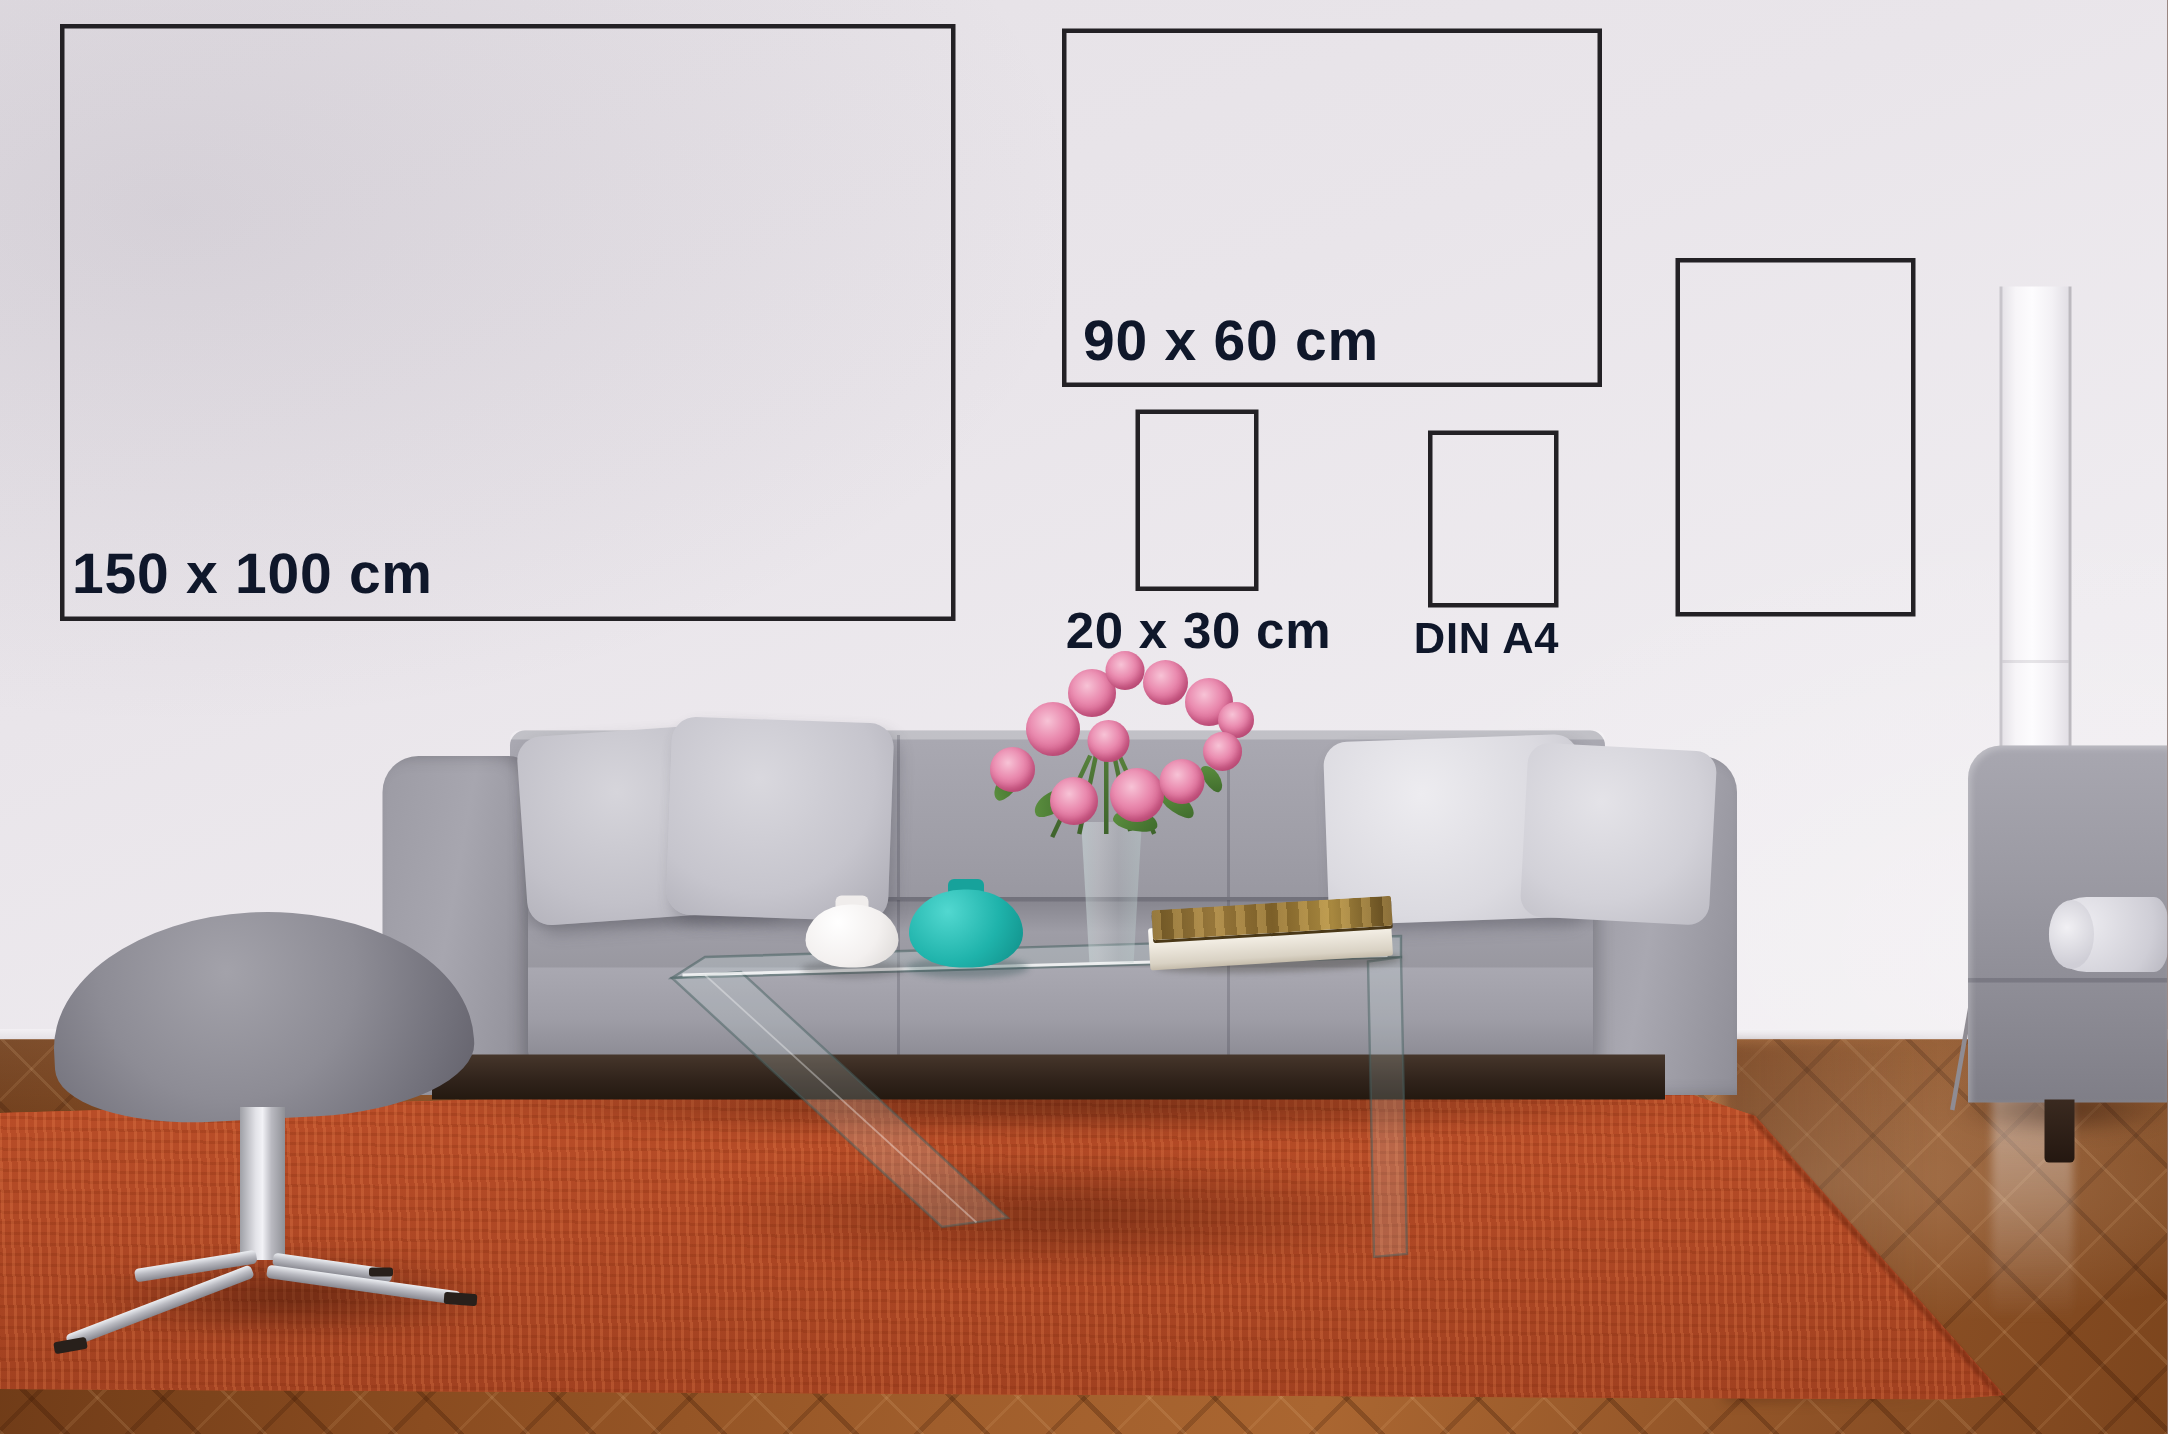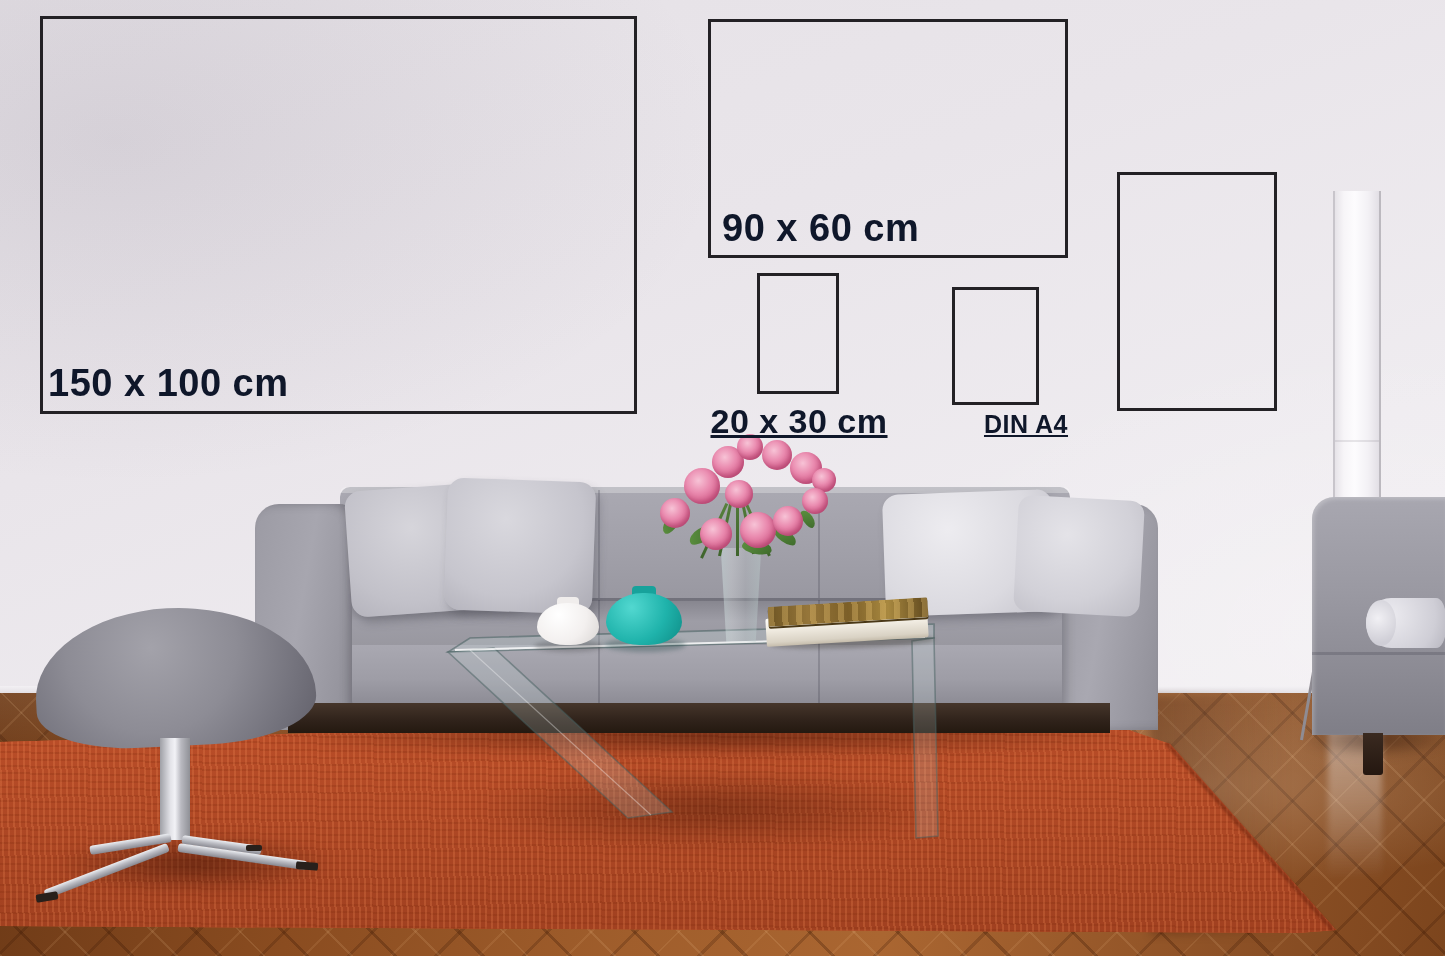--- a/index.html
+++ b/index.html
@@ -2,21 +2,21 @@
 <html><head>
 <meta charset="utf-8">
 <style>
   html,body{margin:0;padding:0;background:#555;}
   .canvas{position:relative;width:1445px;height:956px;overflow:hidden;background:#eae6eb;font-family:"Liberation Sans",sans-serif;}
   .abs{position:absolute;}
   .shadow{position:absolute;border-radius:50%;}
   .frame{position:absolute;border:3px solid #232125;box-sizing:border-box;background:transparent;}
   .flabel{position:absolute;font-weight:bold;font-size:34px;color:#0f172a;letter-spacing:.5px;white-space:nowrap;line-height:1;}
   .flabel.big{font-size:38px;}
-  .center{text-align:center;text-decoration:underline;}
+  .center{text-align:center;}
   .blossom{position:absolute;border-radius:50%;background:radial-gradient(circle at 40% 35%, #f7c3d6 0%, #ea8cb0 38%, #d5618d 70%, #b04a72 100%);box-shadow:inset -2px -3px 4px rgba(140,40,80,.35);}
   .leaf{position:absolute;border-radius:50% 50% 50% 50%/60% 60% 40% 40%;background:linear-gradient(120deg,#5d9140,#3f6b2c);}
   .stem{position:absolute;width:2.5px;background:linear-gradient(180deg,#57813c,#3f642c);transform-origin:bottom center;}
   .oleg{position:absolute;height:9px;border-radius:3px;background:linear-gradient(180deg,#eceef2 0%,#b9bac1 45%,#87878f 100%);transform-origin:left center;}
   .ofoot{position:absolute;background:#28201b;border-radius:2px;}
   .seam{position:absolute;background:rgba(50,50,62,.22);}
   .pillow{position:absolute;border-radius:16px;}
 </style>
 </head>
 <body>
@@ -125,17 +125,17 @@
   <div class="frame" style="left:40px;top:16px;width:597px;height:398px;"></div>
   <div class="flabel big" style="left:48px;top:364px;">150 x 100 cm</div>
 
   <div class="frame" style="left:708px;top:19px;width:360px;height:239px;"></div>
   <div class="flabel big" style="left:722px;top:209px;">90 x 60 cm</div>
 
   <div class="frame" style="left:757px;top:273px;width:82px;height:121px;"></div>
   <div class="flabel center" style="left:710px;top:404px;width:178px;">20 x 30 cm</div>
 
   <div class="frame" style="left:952px;top:287px;width:87px;height:118px;"></div>
-  <div class="flabel center" style="left:961px;top:412px;width:130px;font-size:25px;">DIN A4</div>
+  <div class="flabel center" style="left:926px;top:412px;width:130px;font-size:29px;">DIN A4</div>
 
   <div class="frame" style="left:1117px;top:172px;width:160px;height:239px;"></div>
 
 </div>
 
 </body></html>

